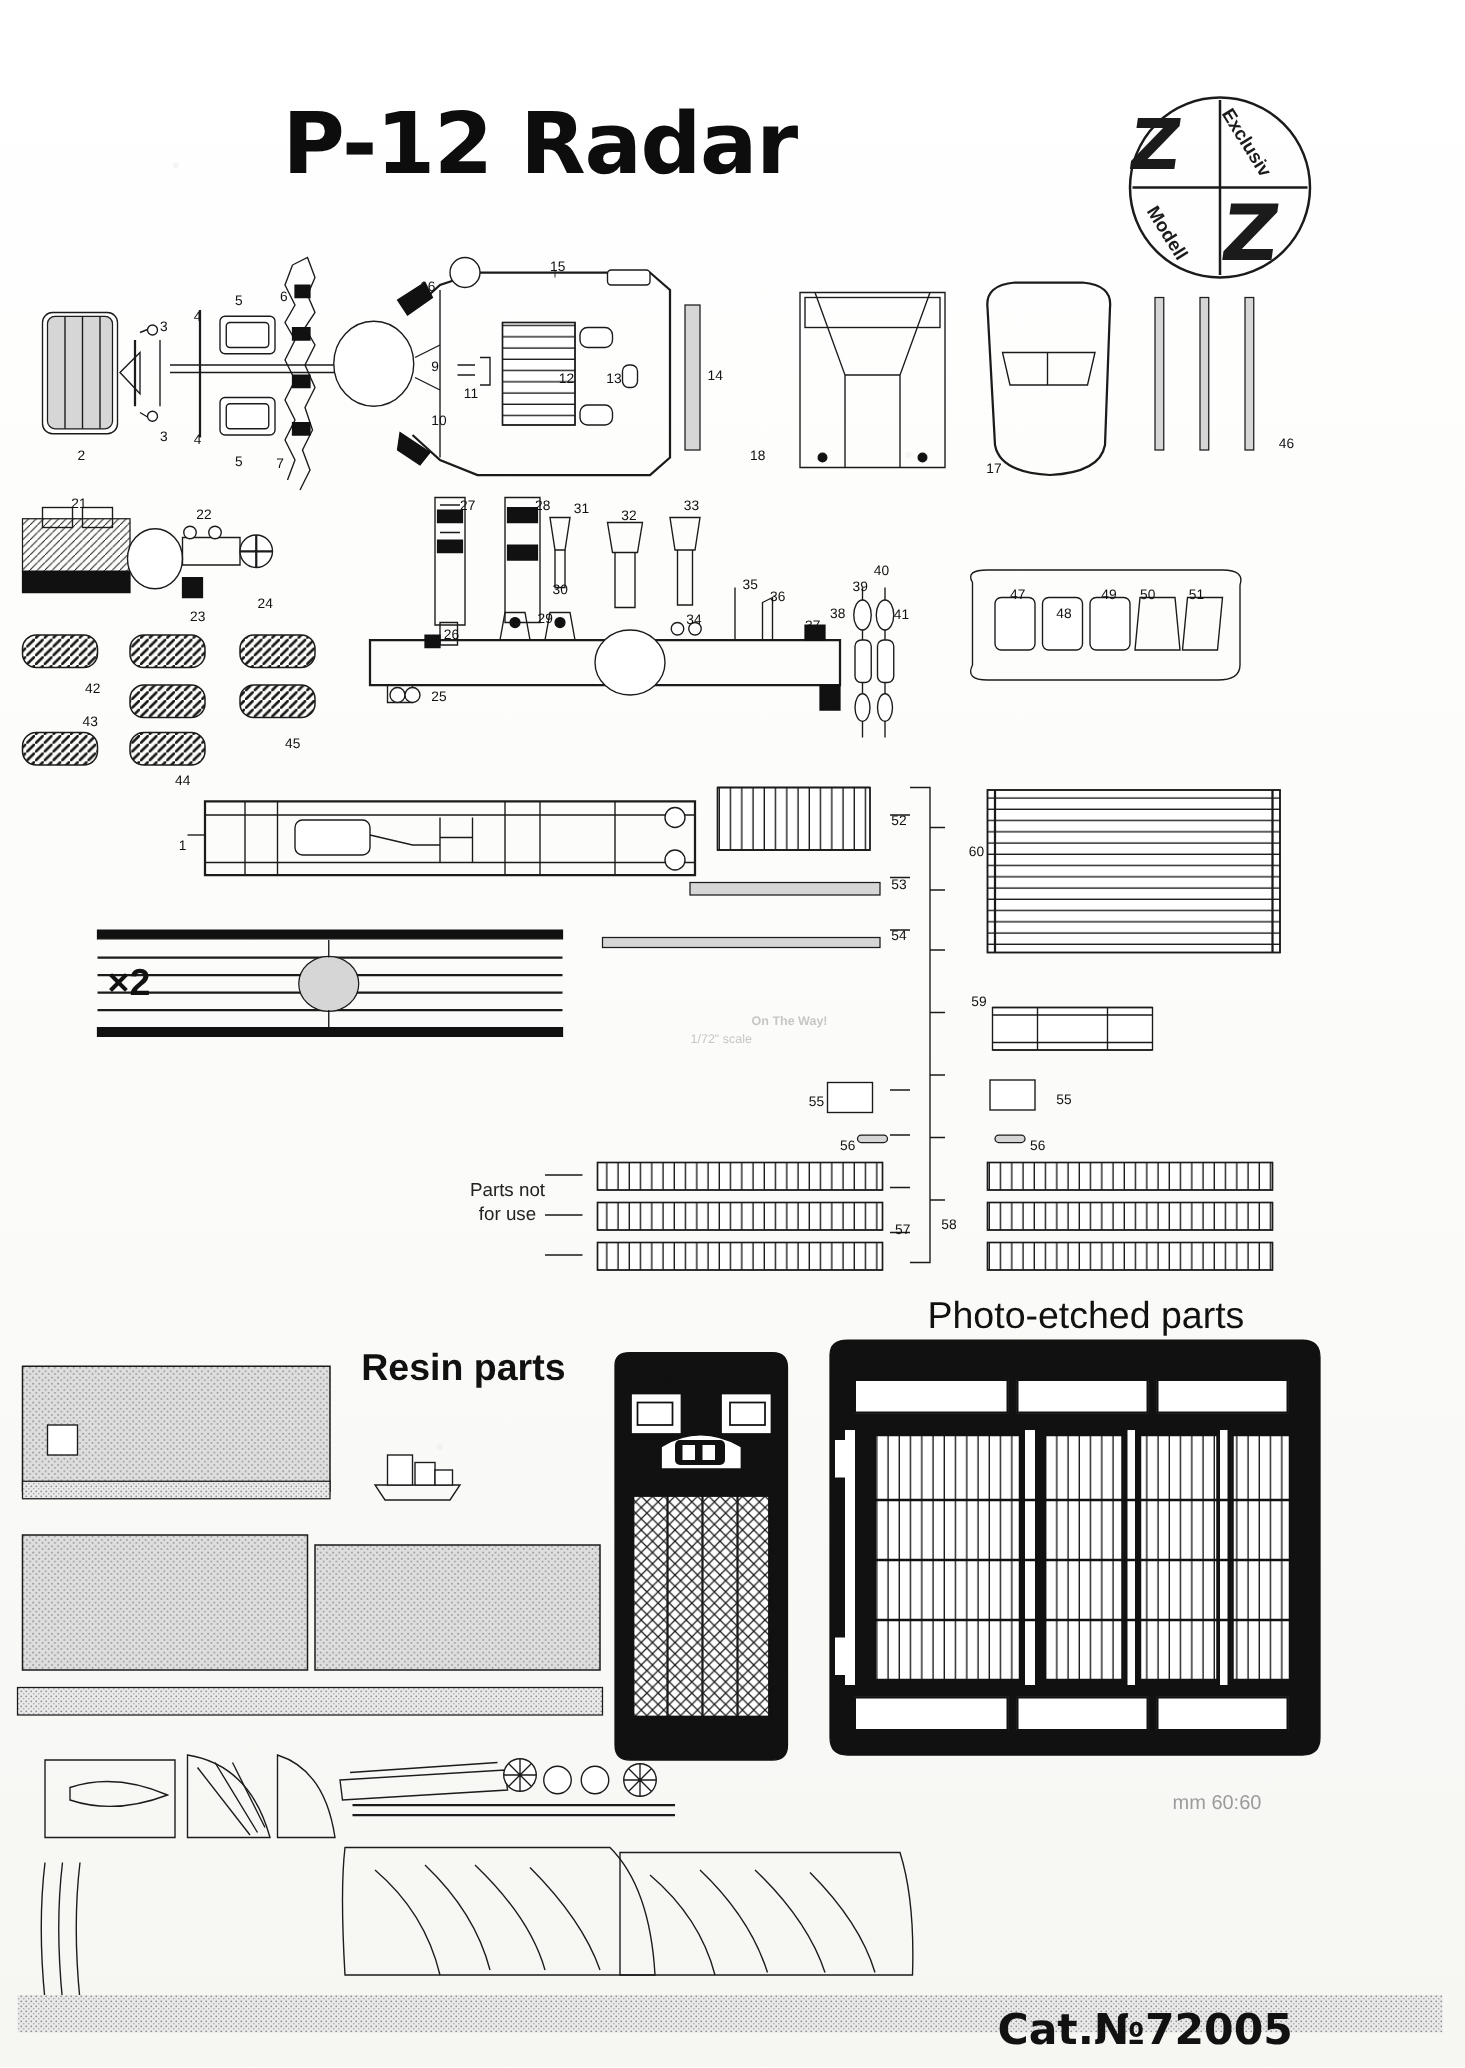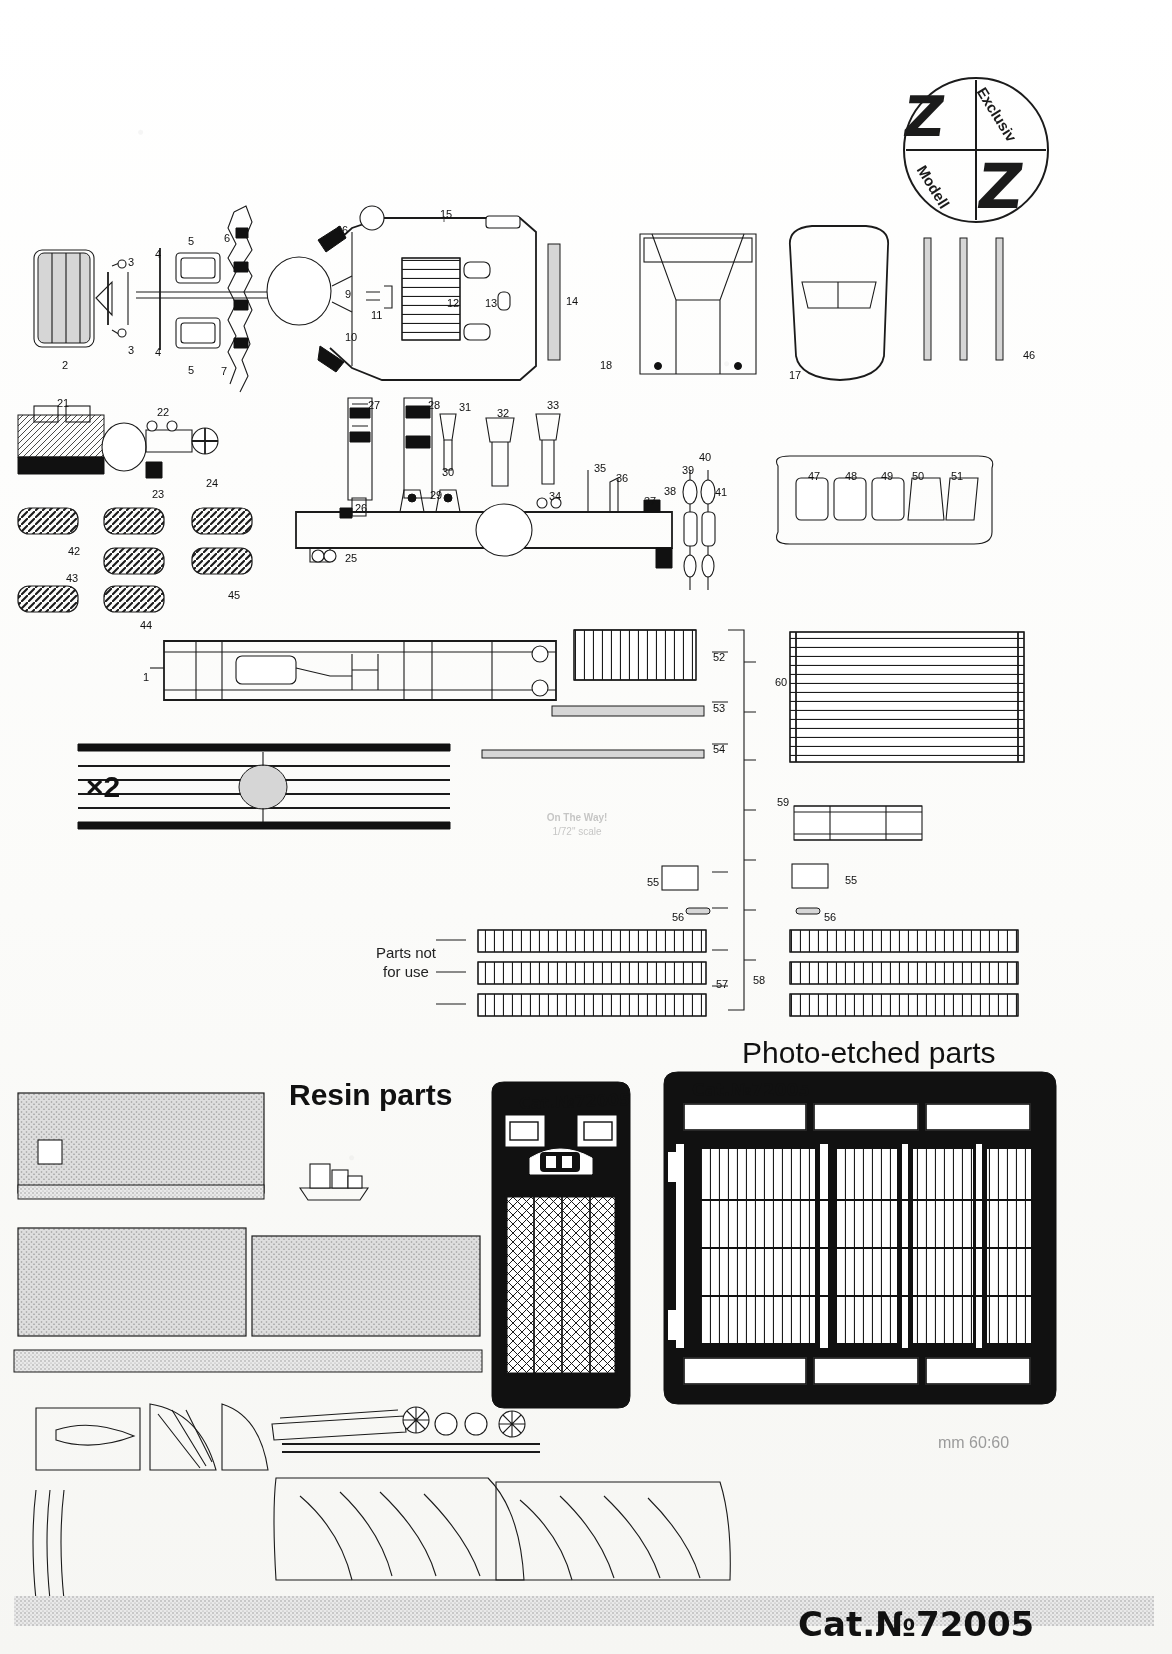--- a/index.html
+++ b/index.html
@@ -401,20 +401,21 @@
       <rect x="820" y="1144" width="8" height="204" fill="#fff"></rect>
       <rect x="902" y="1144" width="6" height="204" fill="#fff"></rect>
       <rect x="976" y="1144" width="6" height="204" fill="#fff"></rect>
 
       <path d="M690,1200 L1040,1200 M690,1248 L1040,1248 M690,1296 L1040,1296" stroke="#111" stroke-width="2" fill="none"></path>
       <rect x="668" y="1152" width="12" height="30" fill="#fff"></rect>
       <rect x="668" y="1310" width="12" height="30" fill="#fff"></rect>
     </g>
   </svg>
 
+  <div class="title" style="left:226px; top:76px;">P-12 Radar</div>
 
   <div style="position:absolute; left:884px; top:58px; width:180px; height:180px;">
     <svg width="180" height="180">
       <circle cx="92" cy="92" r="72" fill="none" stroke="#1b1b1b" stroke-width="2"></circle>
       <path d="M22,92 L162,92 M92,22 L92,162" stroke="#1b1b1b" stroke-width="2"></path>
     </svg>
     <div style="position:absolute; left:20px; top:26px; font-family:'DejaVu Sans',sans-serif; font-weight:bold; font-size:56px; color:#1b1b1b; transform:skewX(-8deg);">Z</div>
     <div style="position:absolute; left:94px; top:92px; font-family:'DejaVu Sans',sans-serif; font-weight:bold; font-size:62px; color:#1b1b1b; transform:skewX(-8deg);">Z</div>
     <div style="position:absolute; left:104px; top:26px; font-size:15px; font-weight:bold; color:#1b1b1b; transform:rotate(58deg); transform-origin:left top;">Exclusiv</div>
     <div style="position:absolute; left:44px; top:104px; font-size:15px; font-weight:bold; color:#1b1b1b; transform:rotate(58deg); transform-origin:left top;">Modell</div>
@@ -429,21 +430,21 @@
   <div class="x2" style="left:86px; top:770px;">×2</div>
 
   <div class="catnum" style="left:519px; top:1092px; font-size:16px; transform:rotate(-2deg);">Cat.№72005</div>
   <div class="catnum" style="left:692px; top:1080px; font-size:17px;">Cat.№72005</div>
 
   <div class="catnum" style="left:798px; top:1604px; font-size:34px;">Cat.№72005</div>
 
   <div style="position:absolute; left:938px; top:1434px; font-size:16px; color:#9b9b9b;">mm 60:60</div>
 
   <div style="position:absolute; left:492px; top:812px; width:170px; height:34px; opacity:0.55;">
-    <div class="wm" style="left:0; top:0; width:170px; font-weight:bold;">On The Way!</div>
+    <div class="wm" style="left:0; top:0; width:170px; font-weight:bold;text-align:right;">On The Way!</div>
     <div class="wm" style="left:0; top:14px; width:170px;">1/72" scale</div>
   </div>
 
   <div id="part-labels">
       <div class="lbl" style="left: 62px; top: 360px;">2</div>
       <div class="lbl" style="left: 128px; top: 257px;">3</div>
       <div class="lbl" style="left: 128px; top: 345px;">3</div>
       <div class="lbl" style="left: 155px; top: 249px;">4</div>
       <div class="lbl" style="left: 155px; top: 347px;">4</div>
       <div class="lbl" style="left: 188px; top: 236px;">5</div>
@@ -480,21 +481,21 @@
       <div class="lbl" style="left: 644px; top: 496px;">37</div>
       <div class="lbl" style="left: 664px; top: 486px;">38</div>
       <div class="lbl" style="left: 682px; top: 465px;">39</div>
       <div class="lbl" style="left: 699px; top: 452px;">40</div>
       <div class="lbl" style="left: 715px; top: 487px;">41</div>
       <div class="lbl" style="left: 68px; top: 546px;">42</div>
       <div class="lbl" style="left: 66px; top: 573px;">43</div>
       <div class="lbl" style="left: 140px; top: 620px;">44</div>
       <div class="lbl" style="left: 228px; top: 590px;">45</div>
       <div class="lbl" style="left: 808px; top: 471px;">47</div>
-      <div class="lbl" style="left: 845px; top: 471px;">48</div>
+      <div class="lbl" style="left: 845px; top: 486px;">48</div>
       <div class="lbl" style="left: 881px; top: 471px;">49</div>
       <div class="lbl" style="left: 912px; top: 471px;">50</div>
       <div class="lbl" style="left: 951px; top: 471px;">51</div>
       <div class="lbl" style="left: 713px; top: 652px;">52</div>
       <div class="lbl" style="left: 713px; top: 703px;">53</div>
       <div class="lbl" style="left: 713px; top: 744px;">54</div>
       <div class="lbl" style="left: 647px; top: 877px;">55</div>
       <div class="lbl" style="left: 845px; top: 875px;">55</div>
       <div class="lbl" style="left: 672px; top: 912px;">56</div>
       <div class="lbl" style="left: 824px; top: 912px;">56</div>

